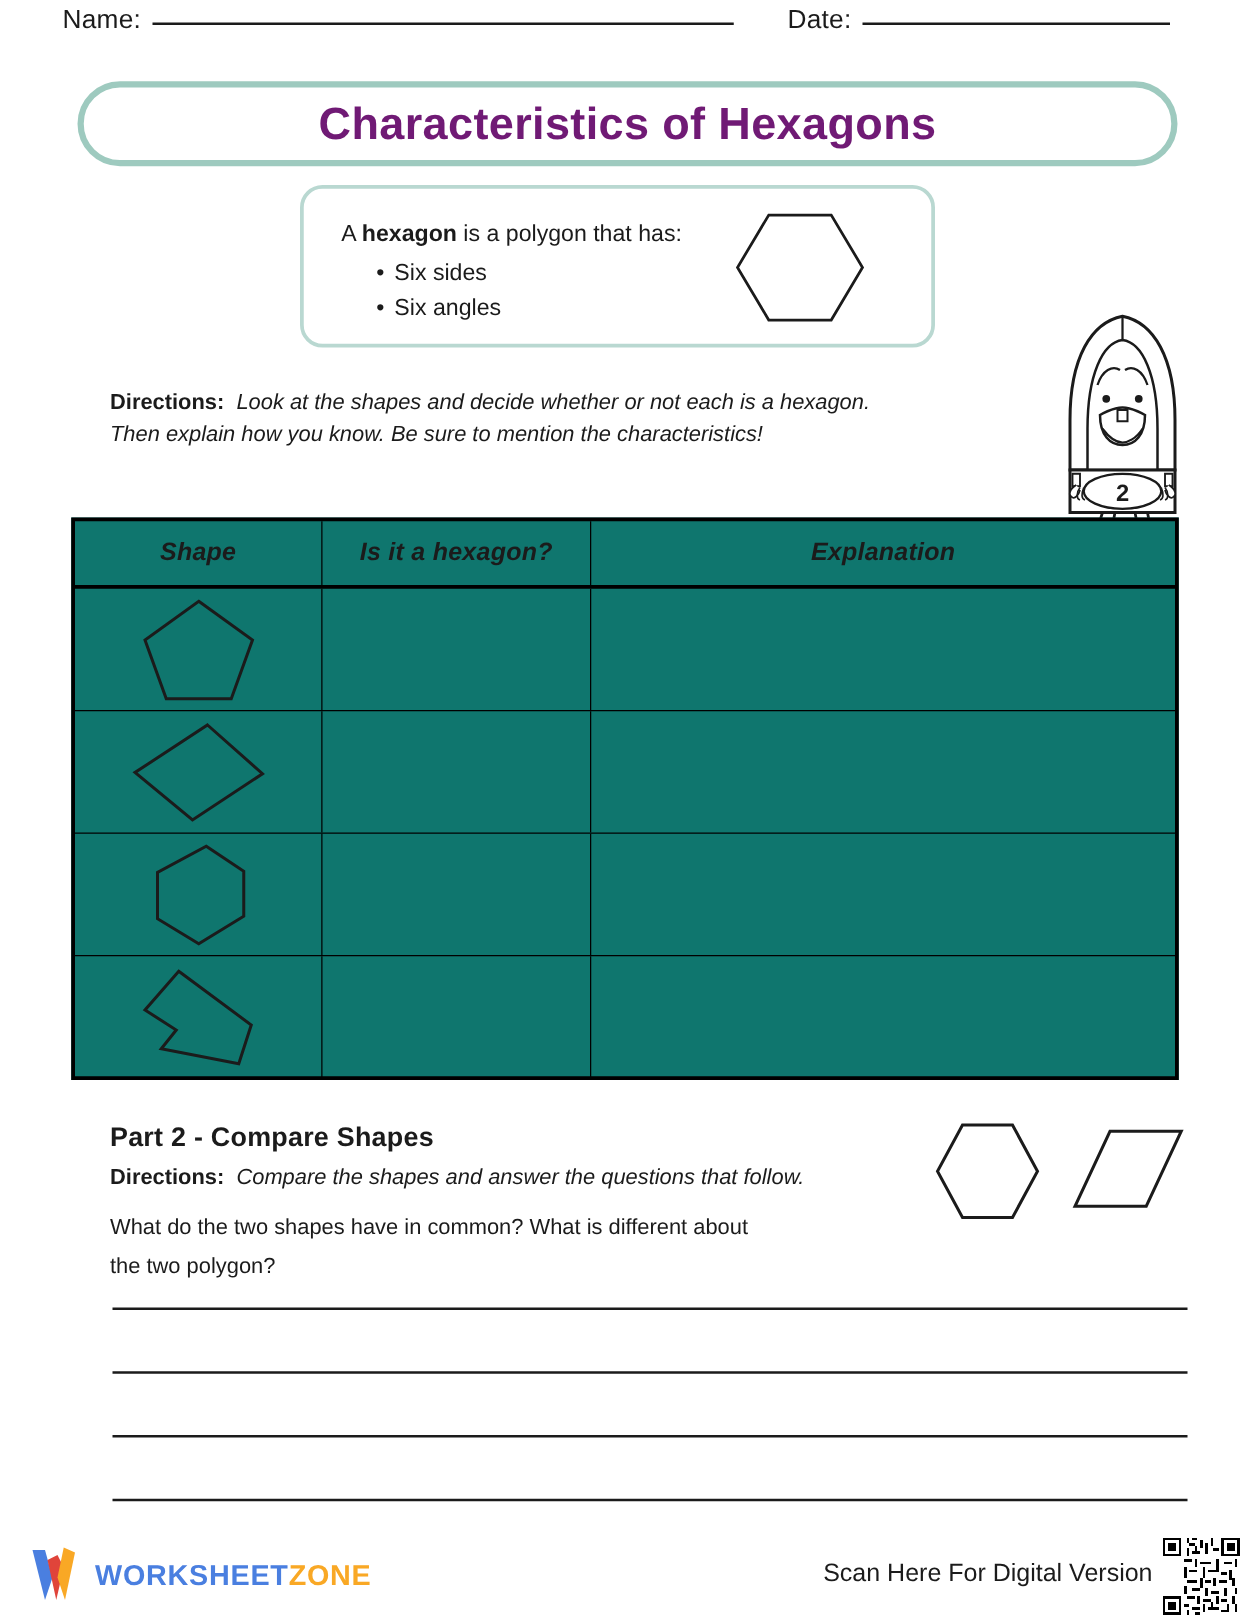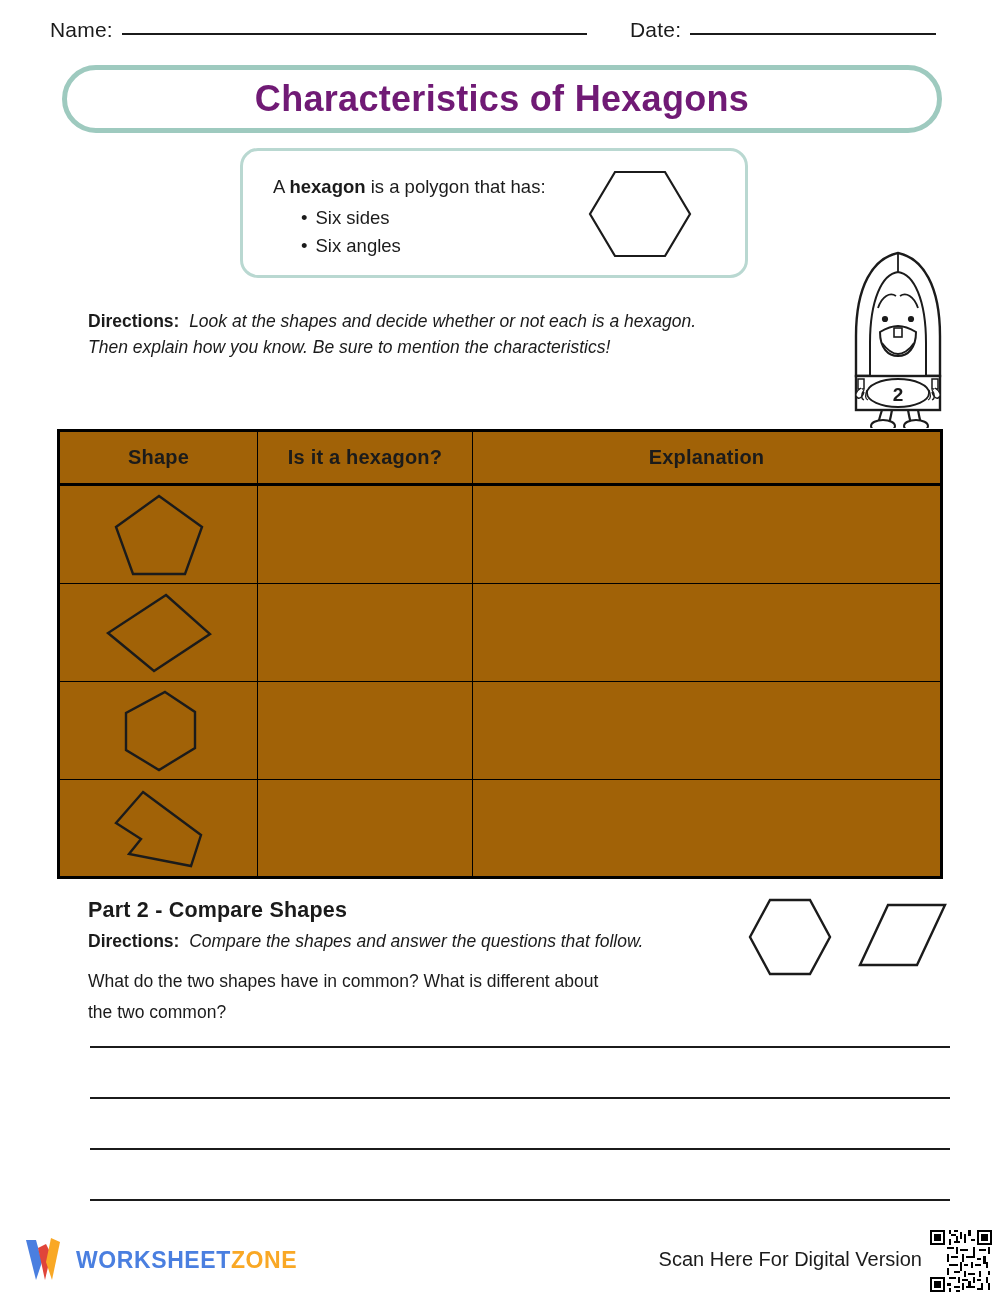--- a/index.html
+++ b/index.html
@@ -6,21 +6,21 @@
   html, body {
     width: 1000px; height: 1294px;
     background: #ffffff;
     font-family: "Liberation Sans", sans-serif;
     color: #1b1b1b;
     overflow: hidden;
   }
   .page { position: relative; width: 1000px; height: 1294px; }
 
   
-  .namedate { position: absolute; left: 50px; top: 18px; width: 900px; height: 34px; }
+  .namedate { position: absolute; left: 50px; top: 4px; width: 900px; height: 34px; }
   .nd-label { font-size: 21px; color: #1b1b1b; letter-spacing: .2px; }
   .nd-name { position: absolute; left: 0; top: 0; display: flex; align-items: baseline; }
   .nd-date { position: absolute; left: 580px; top: 0; display: flex; align-items: baseline; }
   .nd-rule-long { display: inline-block; width: 465px; height: 0; border-bottom: 2.2px solid #1b1b1b; margin-left: 9px; position: relative; top: -2px; }
   .nd-rule-short { display: inline-block; width: 246px; height: 0; border-bottom: 2.2px solid #1b1b1b; margin-left: 9px; position: relative; top: -2px; }
 
   
   .title-pill {
     position: absolute; left: 62px; top: 65px;
     width: 880px; height: 68px;
@@ -58,24 +58,25 @@
 
   .p1 { position: absolute; left: 88px; top: 308px; width: 720px; }
   .p1 .part-head { margin-bottom: 6px; }
   .p1-dir { font-style: italic; }
 
   
   .mascot { position: absolute; left: 818px; top: 248px; width: 160px; height: 180px; }
 
   
   .tbl {
-    position: absolute; left: 57px; top: 429px;
+    position: absolute; left: 57px; top: 414px;
     width: 886px; height: 450px;
     border: 3.2px solid #000;
-    background: #a16207;
+    background: #0f766e;
+    font-style: italic;
   }
   .tbl-row { display: flex; width: 100%; }
   .tbl-head { height: 54px; border-bottom: 3.2px solid #000; }
   .tbl-body-row { height: 98px; border-bottom: 1.8px solid #000; }
   .tbl-body-row.last { border-bottom: none; }
   .c-shape  { width: 198px; border-right: 1.8px solid #000; position: relative; display: flex; align-items: center; justify-content: center; }
   .c-answer { width: 215px; border-right: 1.8px solid #000; display: flex; align-items: center; justify-content: center; }
   .c-expl   { flex: 1; display: flex; align-items: center; justify-content: center; }
   .th-text { font-size: 20px; font-weight: bold; letter-spacing: .2px; }
 
@@ -220,21 +221,21 @@
     </div>
   </div>
 
   <div class="p2">
     <div class="part-head">Part 2 - Compare Shapes</div>
     <div class="dir-line">
       <b>Directions:</b>&nbsp;&nbsp;<i>Compare the shapes and answer the questions that follow.</i>
     </div>
     <div class="p2-q">
       <span>What do the two shapes have in common? What is different about</span><br>
-      <span>the two common?</span>
+      <span>the two polygon?</span>
     </div>
   </div>
 
   <svg class="p2-shapes" width="205" height="82" viewBox="0 0 205 82">
     <polygon points="25,3 65,3 85,40 65,77 25,77 5,40" fill="none" stroke="#1b1b1b" stroke-width="2.4"></polygon>
     <polygon points="143,8 200,8 172,68 115,68" fill="none" stroke="#1b1b1b" stroke-width="2.4"></polygon>
   </svg>
 
   <div class="lines">
     <div class="ans-line"></div>

